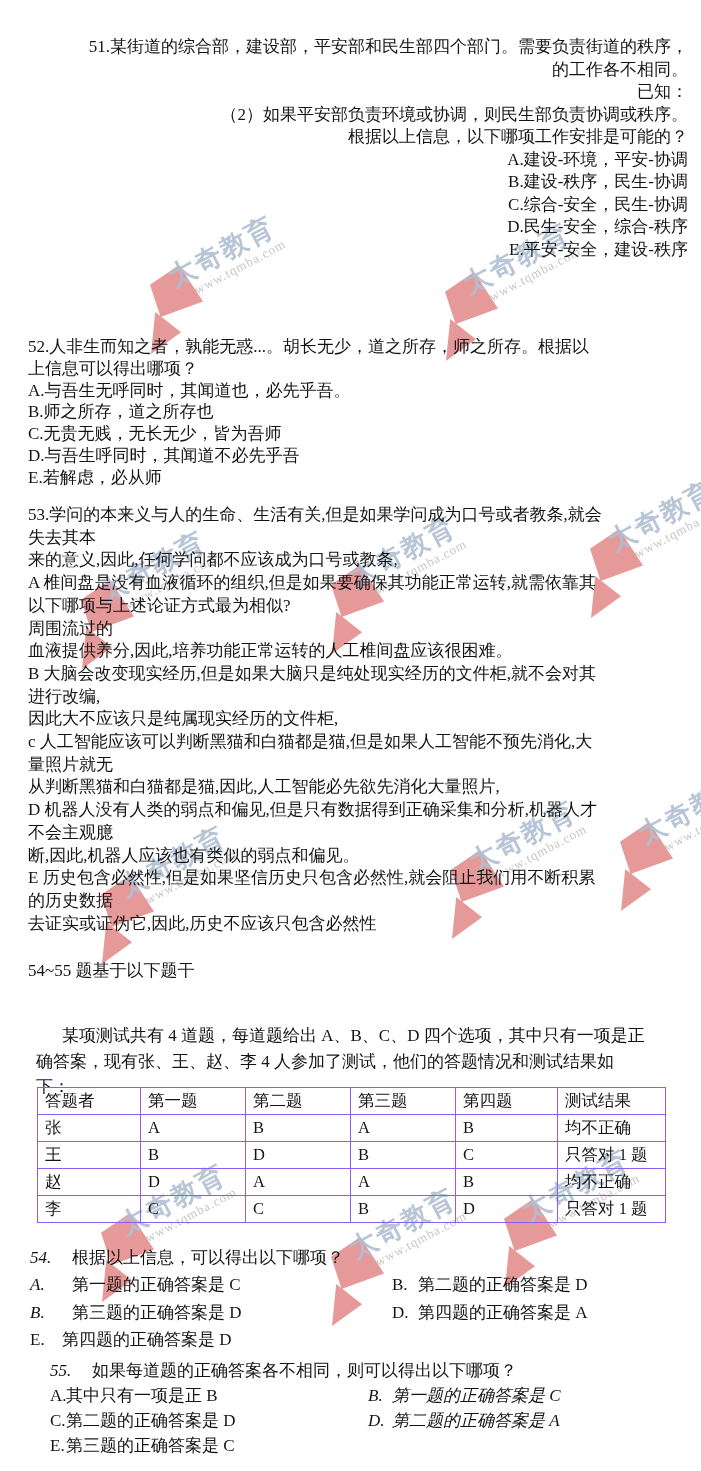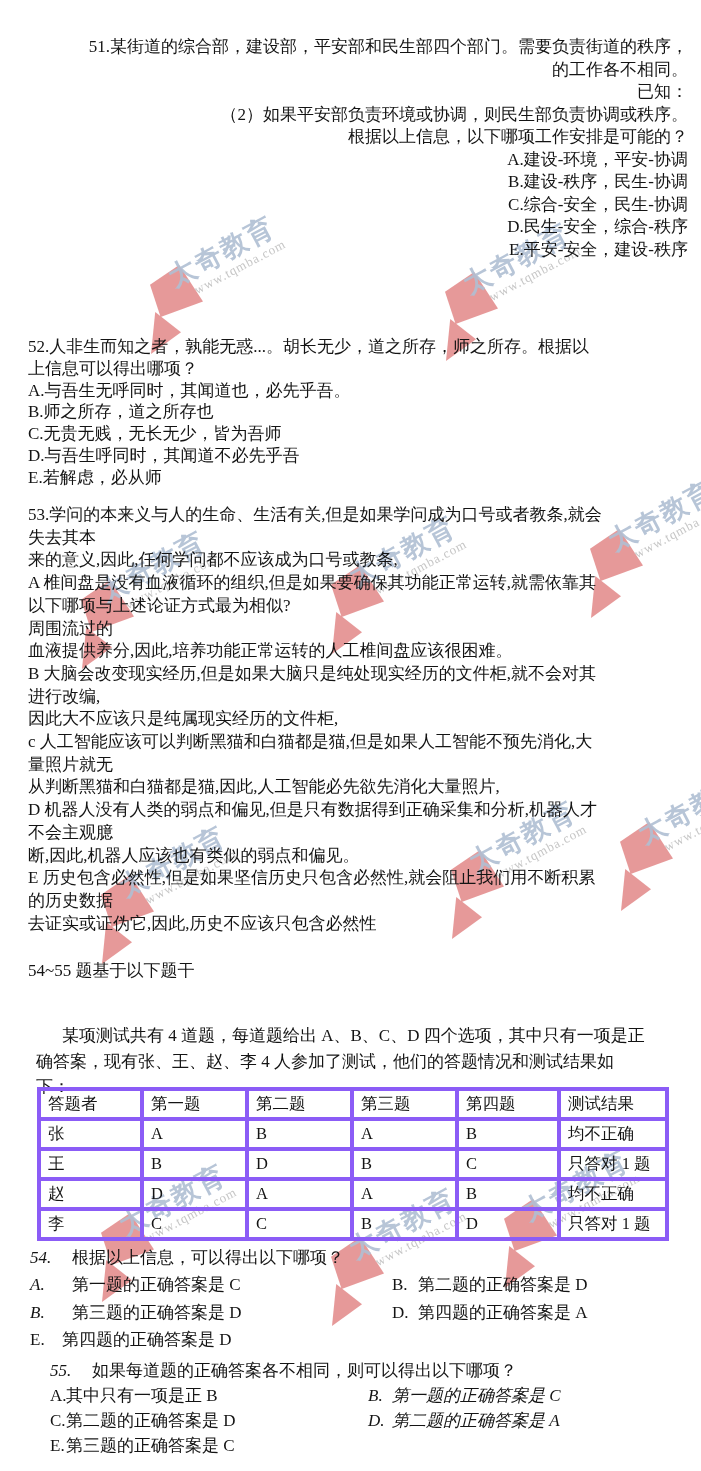--- a/index.html
+++ b/index.html
@@ -27,21 +27,21 @@
   .w26{width:26px;}
   .w24{width:24px;}
   #q54 .rcol{position:absolute;left:362px;top:0;white-space:nowrap;}
   #q55 .rcol{position:absolute;left:318px;top:0;white-space:nowrap;font-style:italic;}
   
   #answers-table{
     position:absolute;left:37px;top:1087px;width:628px;z-index:2;
     border-collapse:collapse;table-layout:fixed;font-size:16.5px;
   }
   #answers-table td{
-    border:4px solid #8b5cf6;height:26px;padding:0 0 0 7px;
+    border:1px solid #8b5cf6;height:26px;padding:0 0 0 7px;
     vertical-align:middle;background:transparent;white-space:nowrap;
   }
   
   .wm{position:absolute;width:175px;height:155px;z-index:1;pointer-events:none;}
   .wm-kite{
     position:absolute;left:5px;top:57px;width:53px;height:52px;
     background:rgba(224,130,130,0.82);
     clip-path:polygon(0 38%,55% 0,100% 70%,20% 100%);
   }
   .wm-tri{

